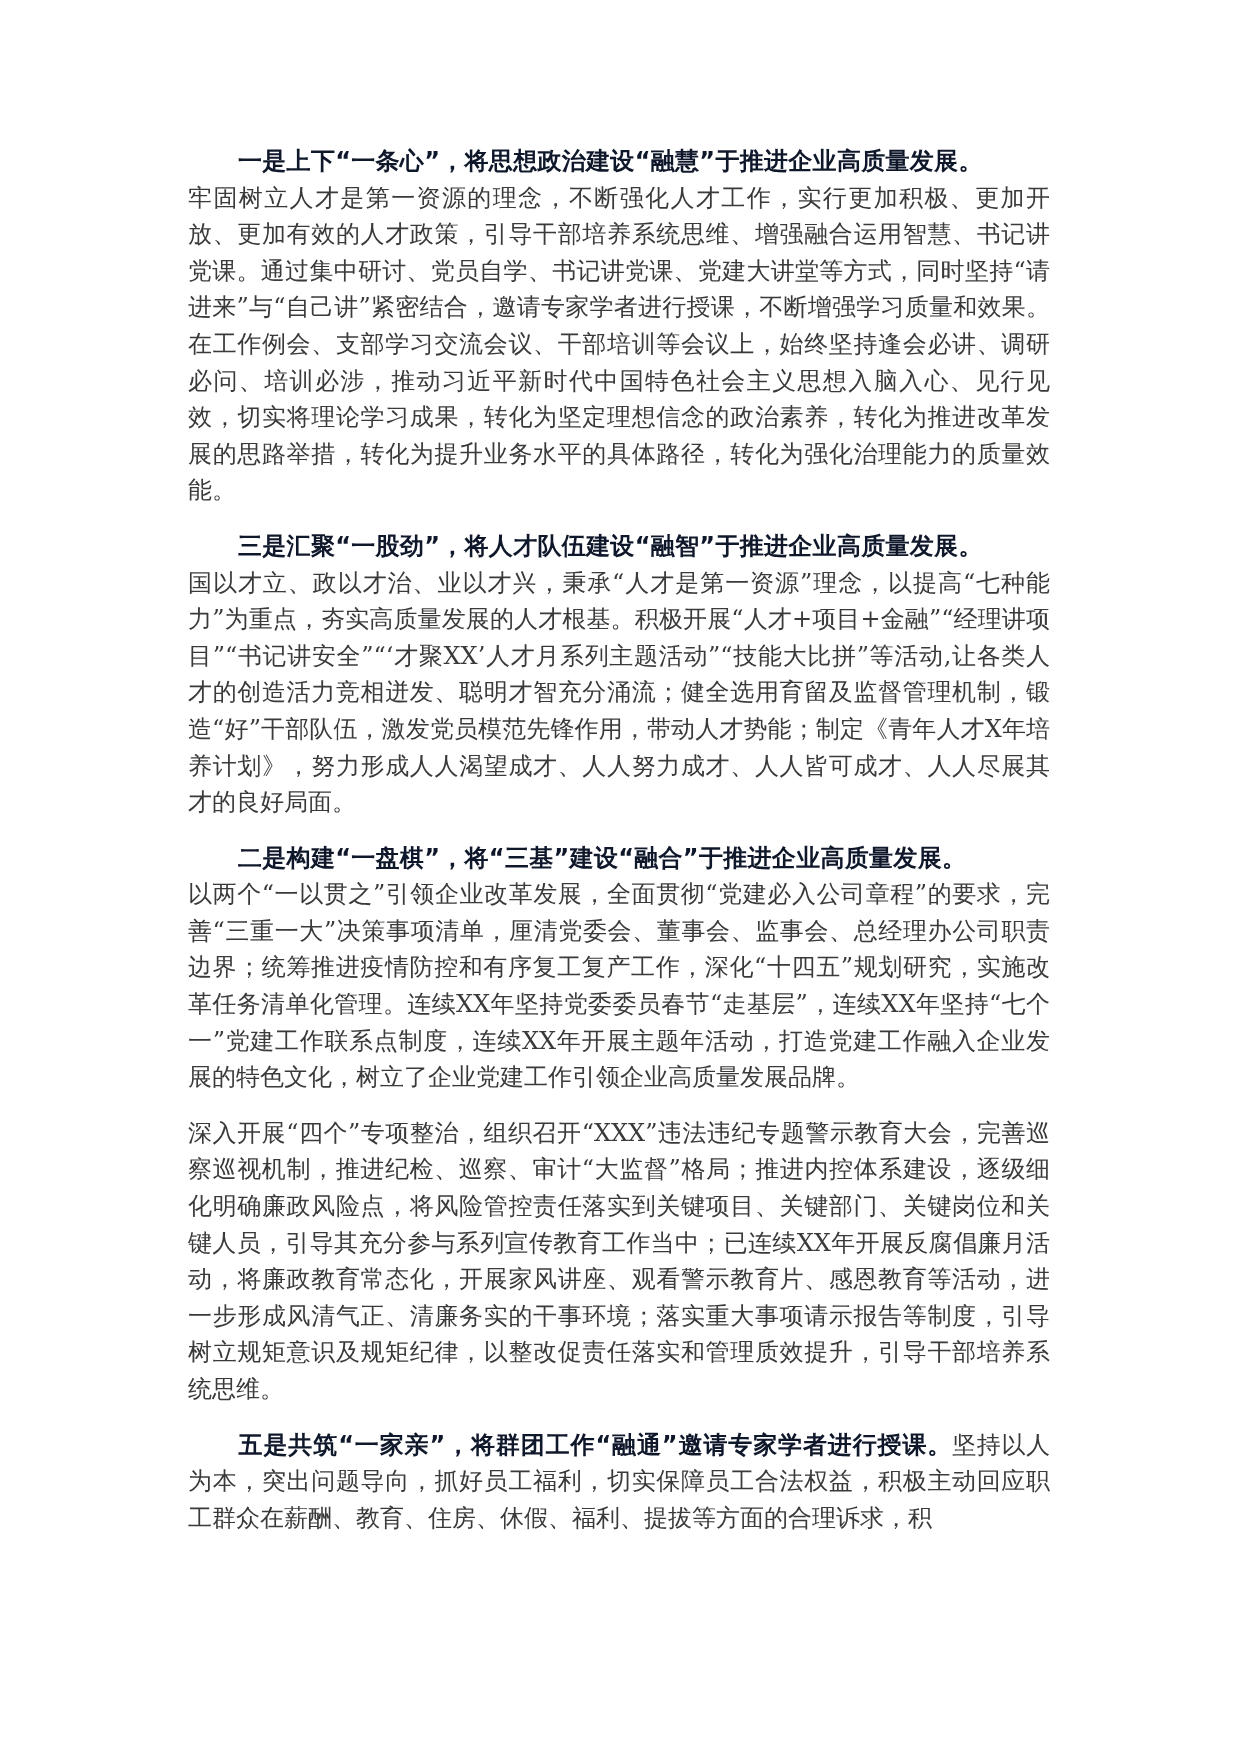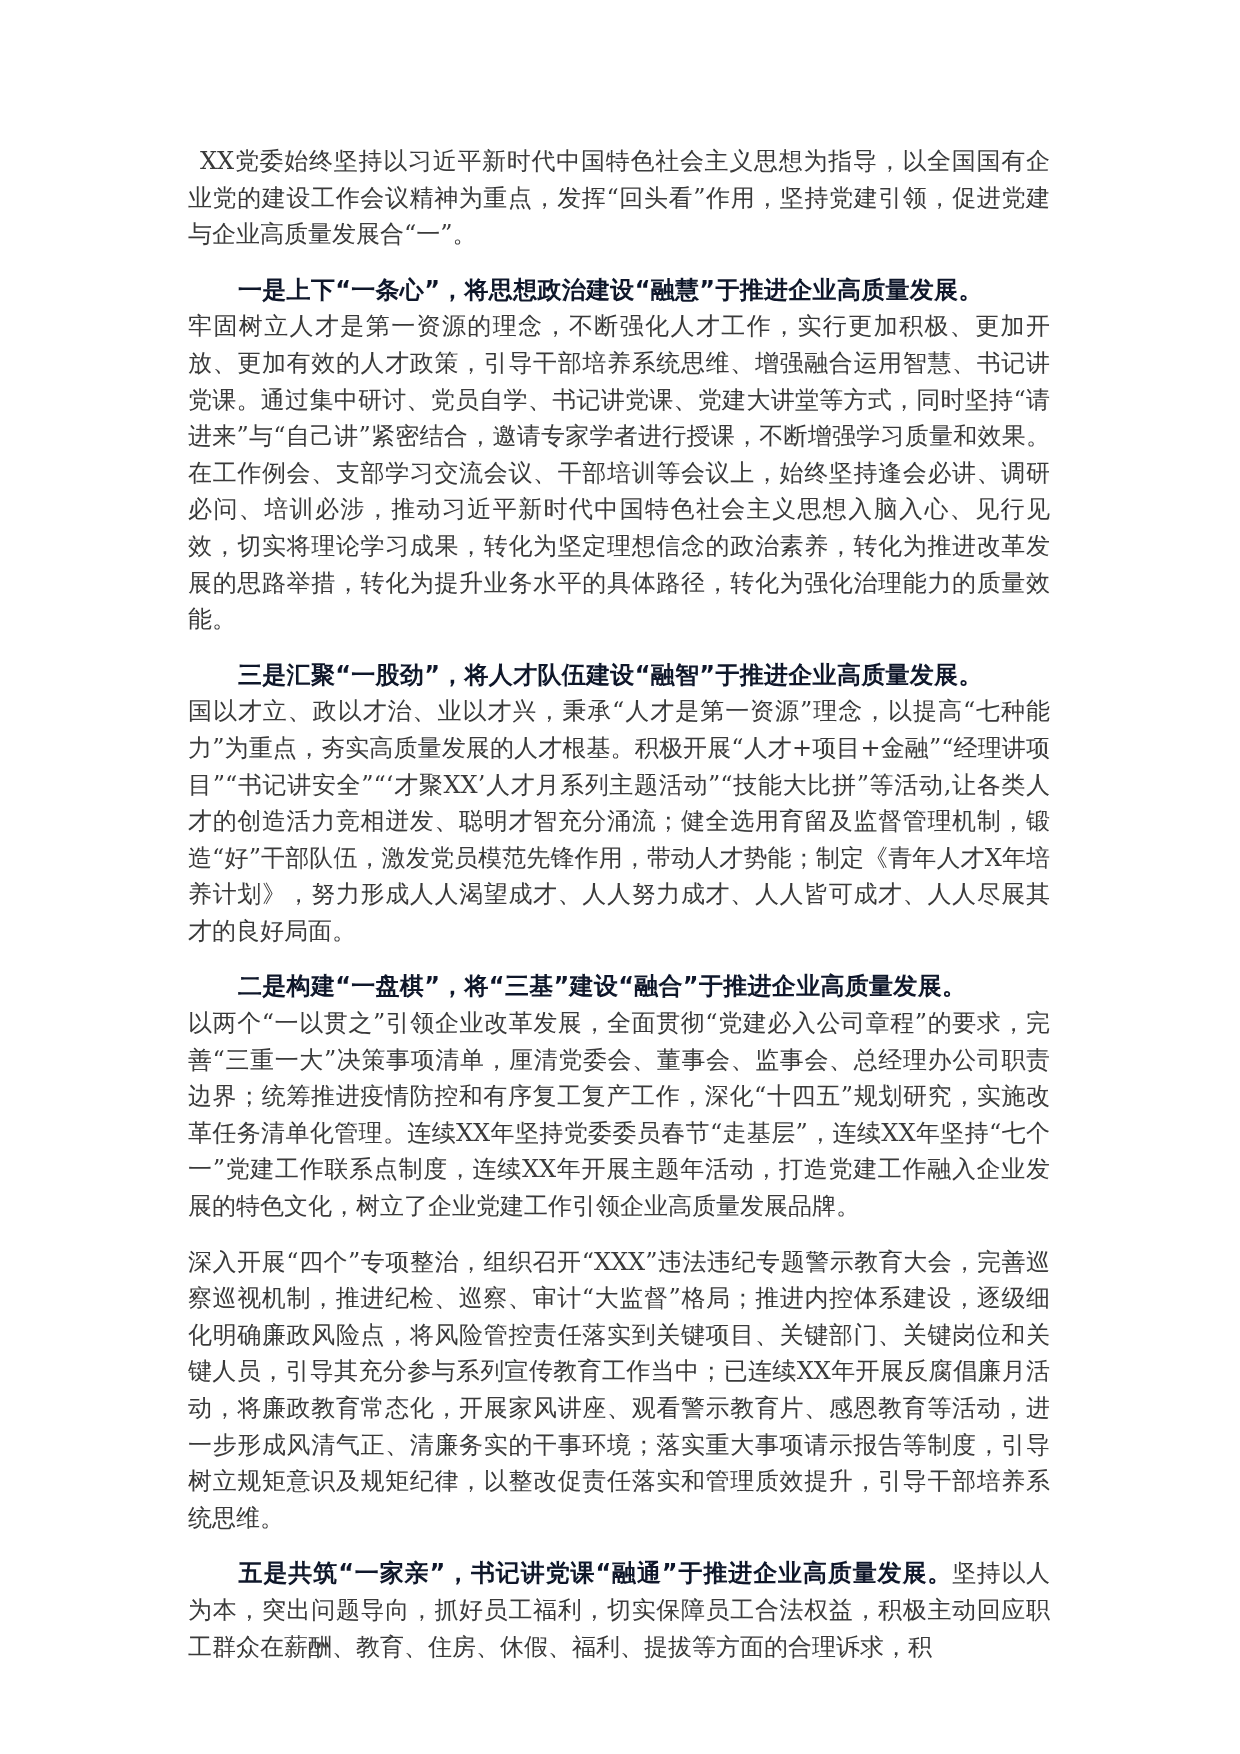--- a/index.html
+++ b/index.html
@@ -53,23 +53,20 @@
     }
     .body-text {
       color: #3a3a3a;
     }
   </style>
 </head>
 <body>
 
 <div class="page">
 
-  <p class="para intro">
-    <span class="body-text">XX党委始终坚持以习近平新时代中国特色社会主义思想为指导，以全国国有企业党的建设工作会议精神为重点，发挥“回头看”作用，坚持党建引领，促进党建与企业高质量发展合“一”。</span>
-  </p>
 
   <p class="para section">
     <span class="lead">一是上下“一条心”，将思想政治建设“融慧”于推进企业高质量发展。</span>
     <span class="body-text">牢固树立人才是第一资源的理念，不断强化人才工作，实行更加积极、更加开放、更加有效的人才政策，引导干部培养系统思维、增强融合运用智慧、书记讲党课。通过集中研讨、党员自学、书记讲党课、党建大讲堂等方式，同时坚持“请进来”与“自己讲”紧密结合，邀请专家学者进行授课，不断增强学习质量和效果。在工作例会、支部学习交流会议、干部培训等会议上，始终坚持逢会必讲、调研必问、培训必涉，推动习近平新时代中国特色社会主义思想入脑入心、见行见效，切实将理论学习成果，转化为坚定理想信念的政治素养，转化为推进改革发展的思路举措，转化为提升业务水平的具体路径，转化为强化治理能力的质量效能。</span>
   </p>
 
   <p class="para section">
     <span class="lead">三是汇聚“一股劲”，将人才队伍建设“融智”于推进企业高质量发展。</span>
     <span class="body-text">国以才立、政以才治、业以才兴，秉承“人才是第一资源”理念，以提高“七种能力”为重点，夯实高质量发展的人才根基。积极开展“人才+项目+金融”“经理讲项目”“书记讲安全”“‘才聚XX’人才月系列主题活动”“技能大比拼”等活动,让各类人才的创造活力竞相迸发、聪明才智充分涌流；健全选用育留及监督管理机制，锻造“好”干部队伍，激发党员模范先锋作用，带动人才势能；制定《青年人才X年培养计划》，努力形成人人渴望成才、人人努力成才、人人皆可成才、人人尽展其才的良好局面。</span>
   </p>
@@ -77,16 +74,16 @@
   <p class="para section">
     <span class="lead">二是构建“一盘棋”，将“三基”建设“融合”于推进企业高质量发展。</span>
     <span class="body-text">以两个“一以贯之”引领企业改革发展，全面贯彻“党建必入公司章程”的要求，完善“三重一大”决策事项清单，厘清党委会、董事会、监事会、总经理办公司职责边界；统筹推进疫情防控和有序复工复产工作，深化“十四五”规划研究，实施改革任务清单化管理。连续XX年坚持党委委员春节“走基层”，连续XX年坚持“七个一”党建工作联系点制度，连续XX年开展主题年活动，打造党建工作融入企业发展的特色文化，树立了企业党建工作引领企业高质量发展品牌。</span>
   </p>
 
   <p class="para section">
     <span class="body-text">深入开展“四个”专项整治，组织召开“XXX”违法违纪专题警示教育大会，完善巡察巡视机制，推进纪检、巡察、审计“大监督”格局；推进内控体系建设，逐级细化明确廉政风险点，将风险管控责任落实到关键项目、关键部门、关键岗位和关键人员，引导其充分参与系列宣传教育工作当中；已连续XX年开展反腐倡廉月活动，将廉政教育常态化，开展家风讲座、观看警示教育片、感恩教育等活动，进一步形成风清气正、清廉务实的干事环境；落实重大事项请示报告等制度，引导树立规矩意识及规矩纪律，以整改促责任落实和管理质效提升，引导干部培养系统思维。</span>
   </p>
 
   <p class="para section">
-    <span class="indent-inline"></span><span class="lead inline">五是共筑“一家亲”，书记讲党课“融通”于推进企业高质量发展。</span><span class="body-text">坚持以人为本，突出问题导向，抓好员工福利，切实保障员工合法权益，积极主动回应职工群众在薪酬、教育、住房、休假、福利、提拔等方面的合理诉求，积</span>
+    <span class="indent-inline"></span><span class="lead inline">五是共筑“一家亲”，将群团工作“融通”邀请专家学者进行授课。</span><span class="body-text">坚持以人为本，突出问题导向，抓好员工福利，切实保障员工合法权益，积极主动回应职工群众在薪酬、教育、住房、休假、福利、提拔等方面的合理诉求，积</span>
   </p>
 
 </div>
 
 </body></html>

